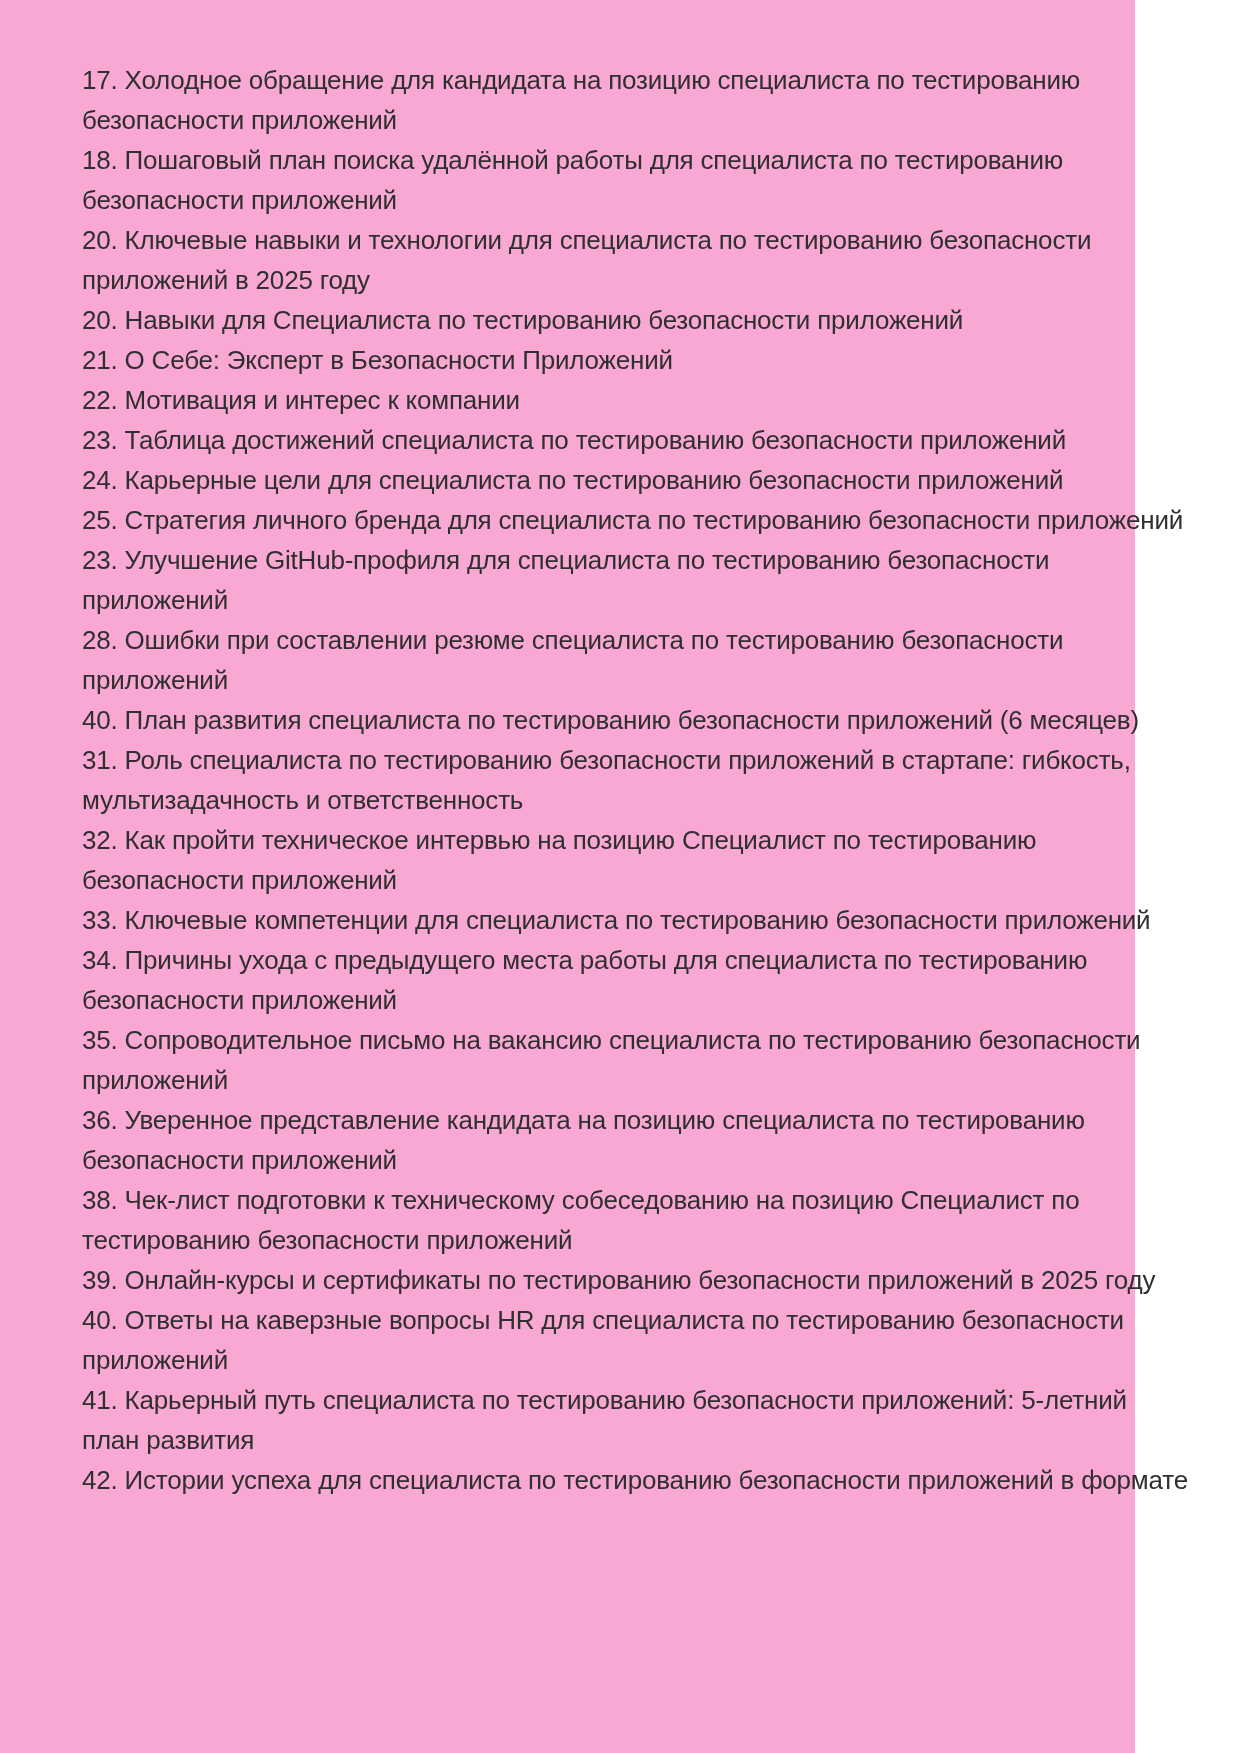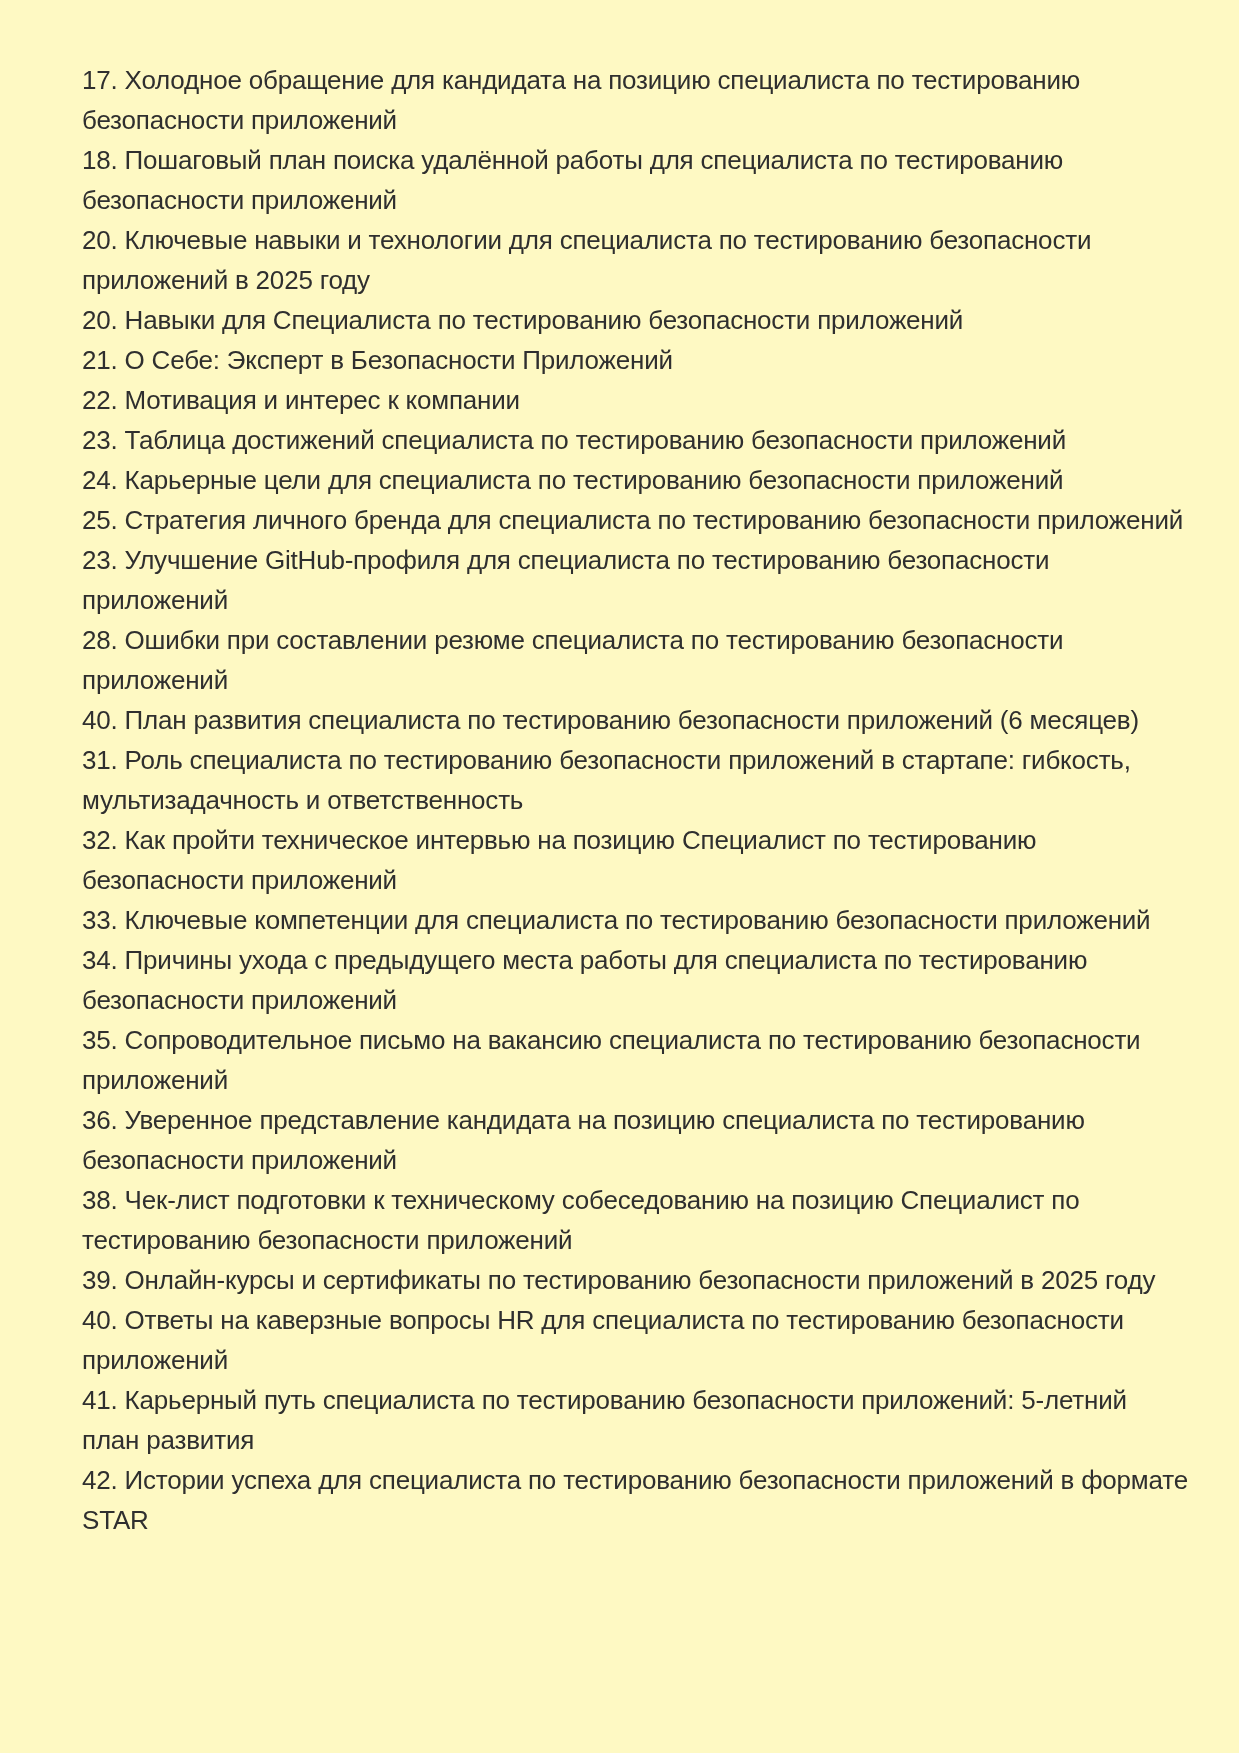--- a/index.html
+++ b/index.html
@@ -10,23 +10,23 @@
   body {
     width: 1239px;
     height: 1753px;
     position: relative;
     overflow: hidden;
     font-family: "Liberation Sans", "DejaVu Sans", sans-serif;
   }
   .page {
     position: absolute;
     top: 0; left: 0;
-    width: 1239px;
+    width: 1135px;
     height: 1753px;
-    background: #fef9c3;
+    background: #f9a8d4;
     box-sizing: border-box;
     padding: 60px 80px 0 82px;
   }
   .numbered-list {
     color: #2f2f2f;
   }
   .list-item {
     margin: 0;
     padding: 0;
   }
@@ -117,16 +117,15 @@
       <div class="list-item">
         <div class="list-item-line">40. Ответы на каверзные вопросы HR для специалиста по тестированию безопасности</div>
         <div class="list-item-line">приложений</div>
       </div>
       <div class="list-item">
         <div class="list-item-line">41. Карьерный путь специалиста по тестированию безопасности приложений: 5-летний</div>
         <div class="list-item-line">план развития</div>
       </div>
       <div class="list-item">
         <div class="list-item-line">42. Истории успеха для специалиста по тестированию безопасности приложений в формате</div>
-        <div class="list-item-line">STAR</div>
       </div>
     </div>
 </div>
 
 </body></html>

